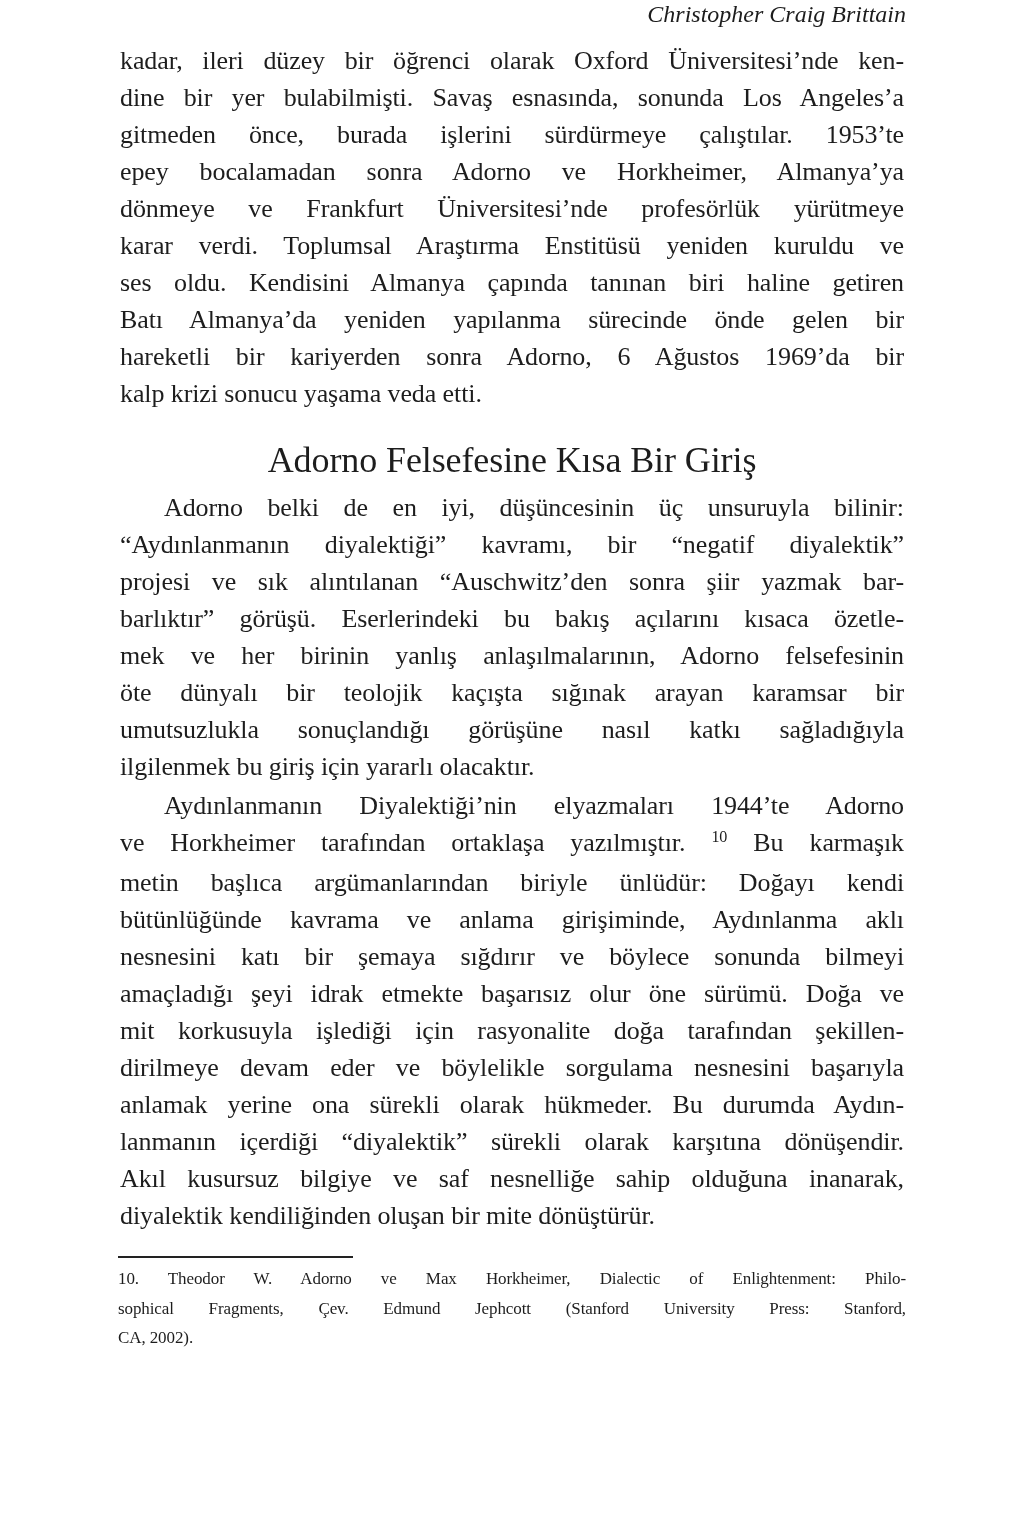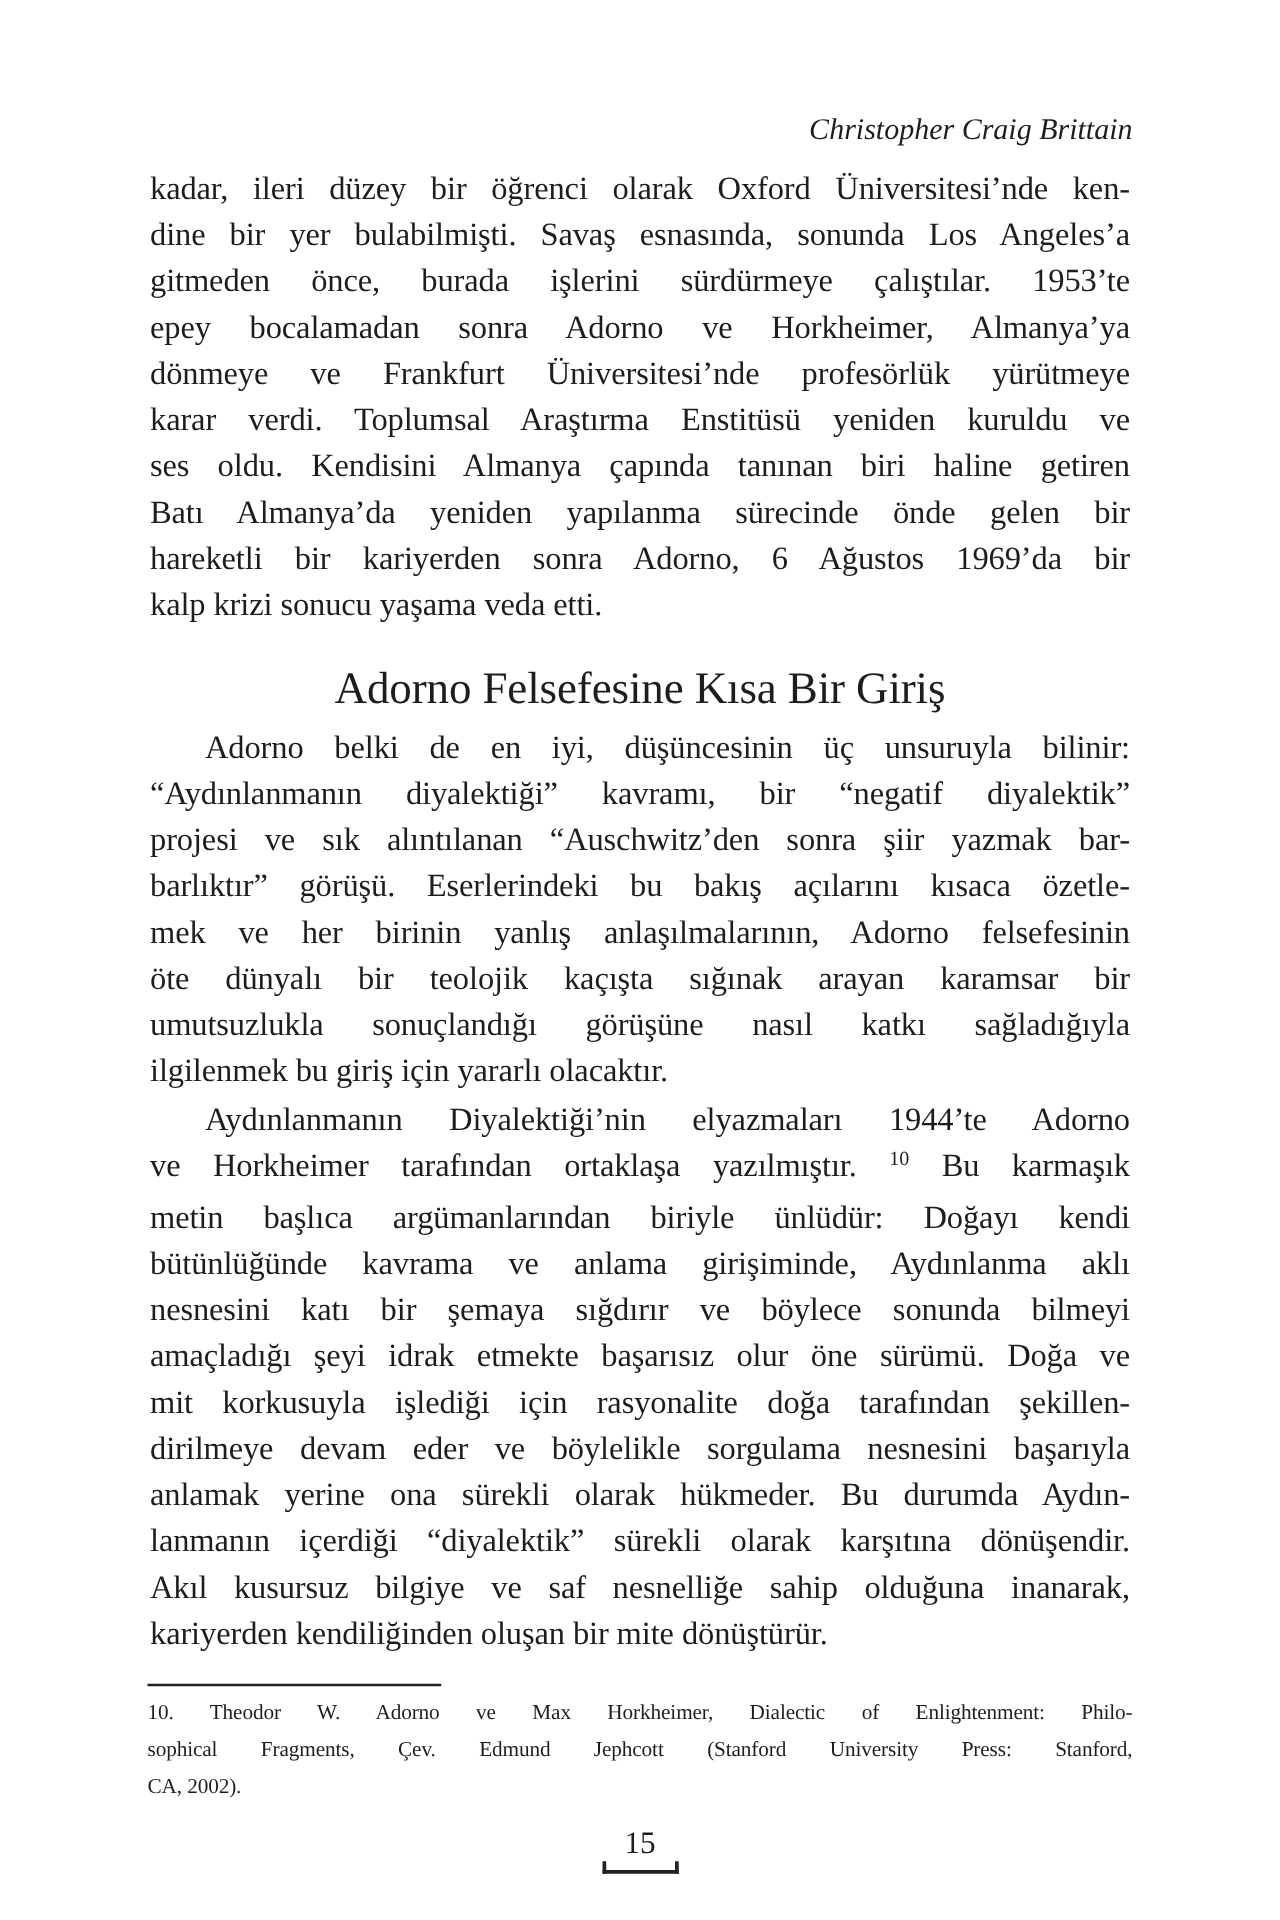--- a/index.html
+++ b/index.html
@@ -11,21 +11,20 @@
   body{
     width:1024px;height:1536px;
     background:var(--bg-color);
     font-family:"Liberation Serif","DejaVu Serif",serif;
     color:var(--text-color);
     overflow:hidden;
   }
   .page{
     position:relative;
     width:1024px;height:1536px;
-    padding-top:90px;
   }
   .column{
     margin-left:118px;
     width:788px;
   }
   .running-header{
     text-align:right;
     font-style:italic;
     font-size:24px;
     line-height:28px;
@@ -131,26 +130,23 @@
           <div class="line"><span>ve Horkheimer tarafından ortaklaşa yazılmıştır. </span><span class="sup">10</span><span> Bu karmaşık</span></div>
           <div class="line"><span>metin başlıca argümanlarından biriyle ünlüdür: Doğayı kendi</span></div>
           <div class="line"><span>bütünlüğünde kavrama ve anlama girişiminde, Aydınlanma aklı</span></div>
           <div class="line"><span>nesnesini katı bir şemaya sığdırır ve böylece sonunda bilmeyi</span></div>
           <div class="line"><span>amaçladığı şeyi idrak etmekte başarısız olur öne sürümü. Doğa ve</span></div>
           <div class="line"><span>mit korkusuyla işlediği için rasyonalite doğa tarafından şekillen-</span></div>
           <div class="line"><span>dirilmeye devam eder ve böylelikle sorgulama nesnesini başarıyla</span></div>
           <div class="line"><span>anlamak yerine ona sürekli olarak hükmeder. Bu durumda Aydın-</span></div>
           <div class="line"><span>lanmanın içerdiği “diyalektik” sürekli olarak karşıtına dönüşendir.</span></div>
           <div class="line"><span>Akıl kusursuz bilgiye ve saf nesnelliğe sahip olduğuna inanarak,</span></div>
-          <div class="line last"><span>kariyerden kendiliğinden oluşan bir mite dönüştürür.</span></div>
+          <div class="line last"><span>diyalektik kendiliğinden oluşan bir mite dönüştürür.</span></div>
         </div>
         <div class="footnote-rule"></div>
         <div class="footnote">
           <div class="line"><span>10. Theodor W. Adorno ve Max Horkheimer, </span><span class="it">Dialectic of Enlightenment: Philo-</span></div>
           <div class="line"><span class="it">sophical Fragments</span><span>, Çev. Edmund Jephcott (Stanford University Press: Stanford,</span></div>
           <div class="line last"><span>CA, 2002).</span></div>
         </div>
       </div>
-    <div class="pagenum-row">
-      <span class="pagenum-bracket"><span>15</span></span>
-    </div>
   </div>
 </div>
 
 </body></html>

